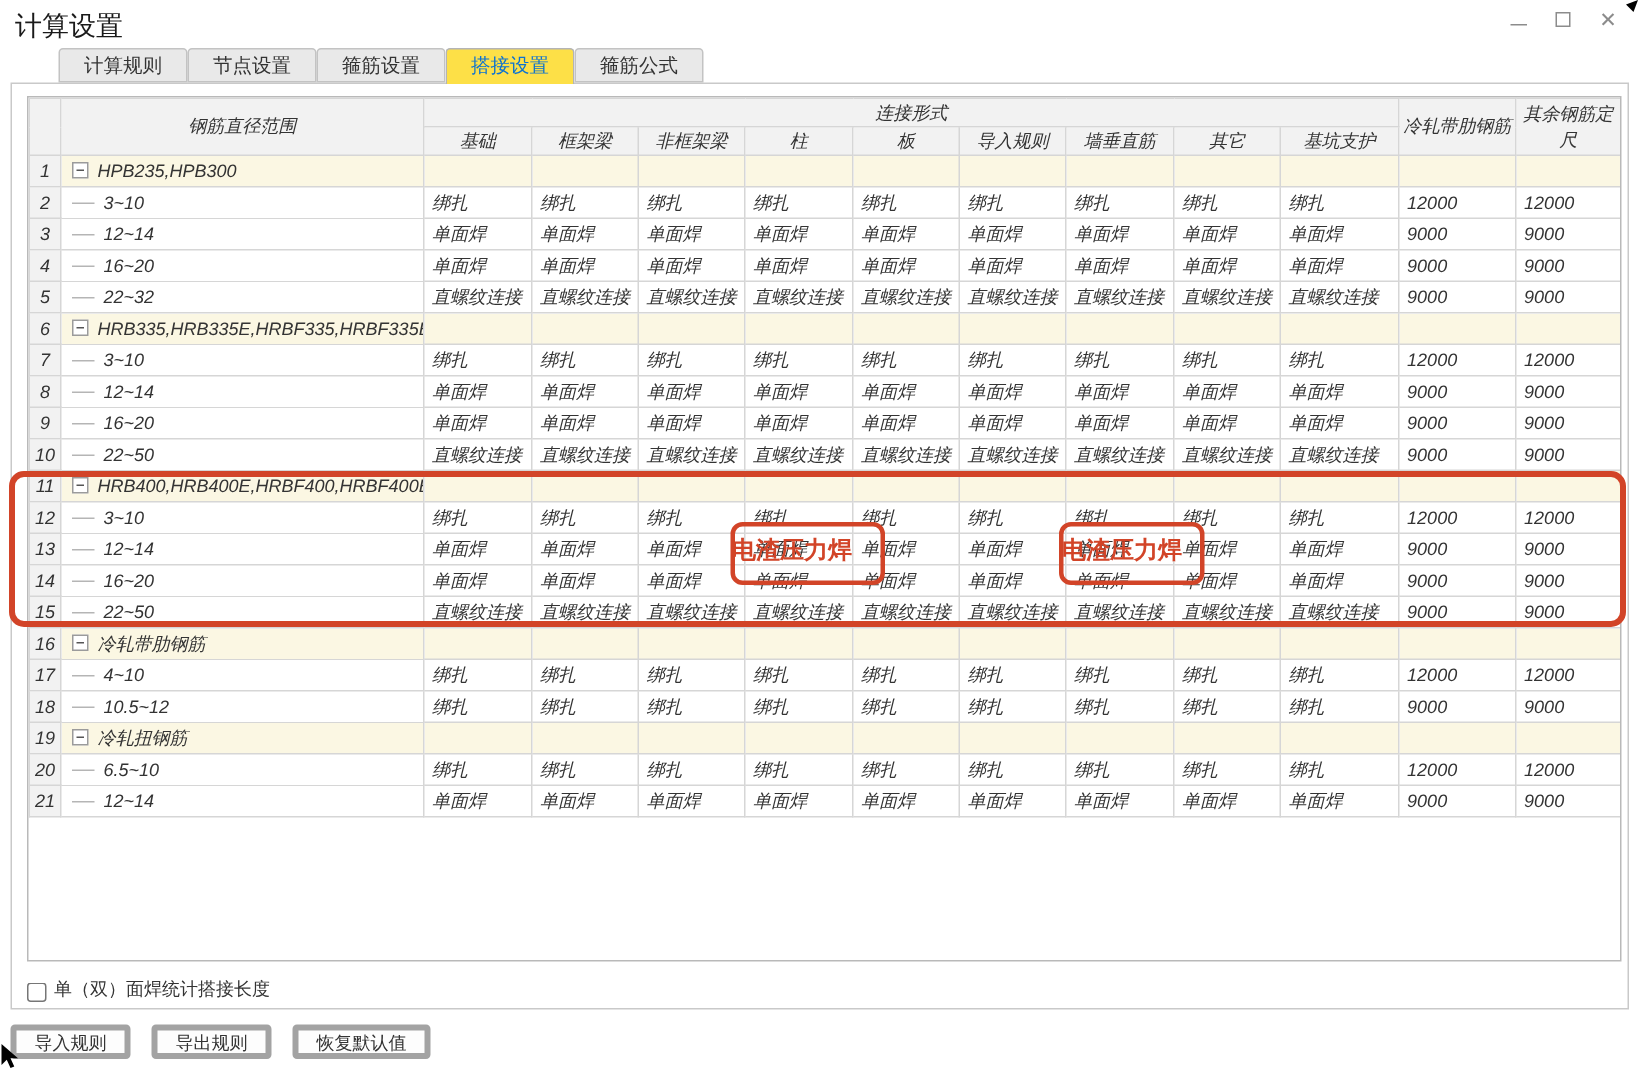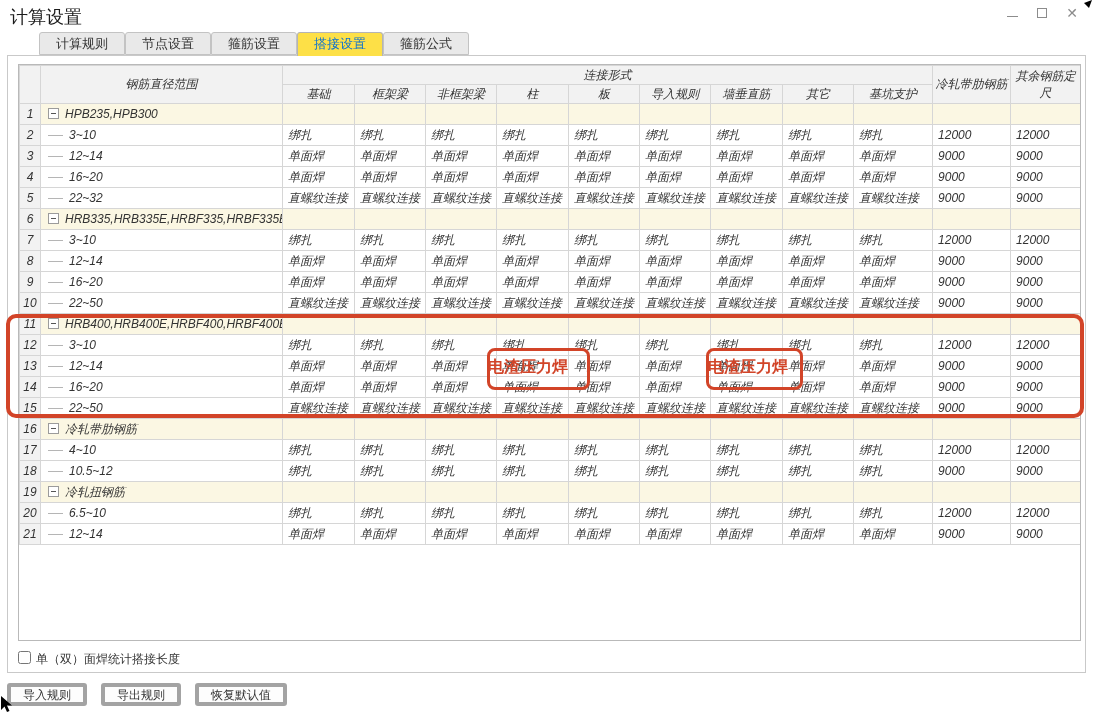--- a/index.html
+++ b/index.html
@@ -55,21 +55,21 @@
   }
   .minus-icon {
     display:inline-block; width:11px; height:11px; border:1px solid #9b9b9b; background:#fff;
     position:relative; vertical-align:middle; margin:0 6px 2px 2px;
   }
   .minus-icon::after {
     content:""; position:absolute; left:2px; right:2px; top:4px; border-top:1px solid #555;
   }
 
   
-  .checkbox-row { position:absolute; left:10px; top:595px; display:flex; align-items:flex-start; font-size:12px; color:#333; }
+  .checkbox-row { position:absolute; left:10px; top:595px; display:flex; align-items:flex-end; font-size:12px; color:#333; }
   .checkbox-row input { width:13px; height:13px; margin-right:5px; }
 
   
   .bottom-buttons { position:absolute; left:7px; top:683px; display:flex; gap:14px; }
   .btn {
     height:23px; padding:0 12px; font-size:12px; color:#333; background:#fdfdfd;
     border:4px solid #a3a3a3; border-radius:3px; font-family:inherit;
   }
 
   

